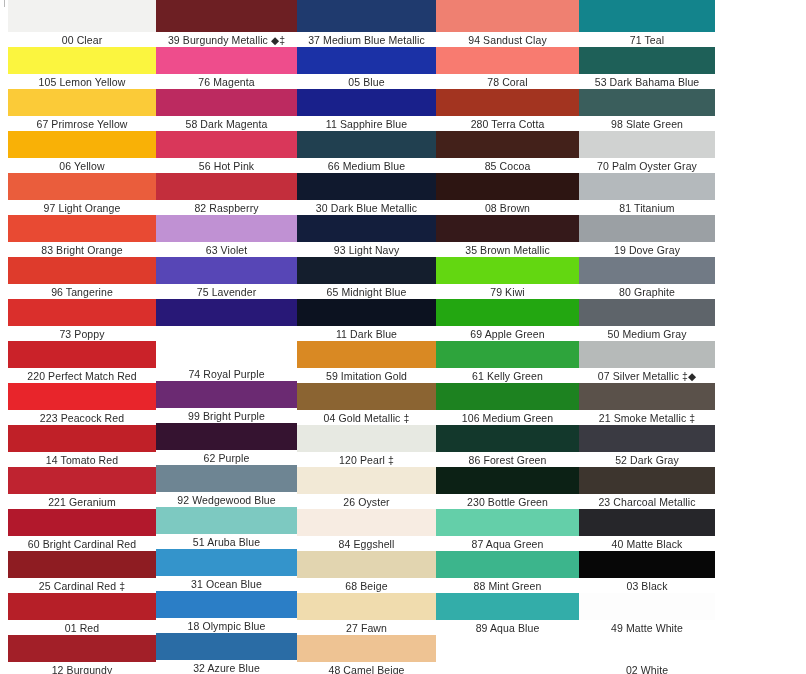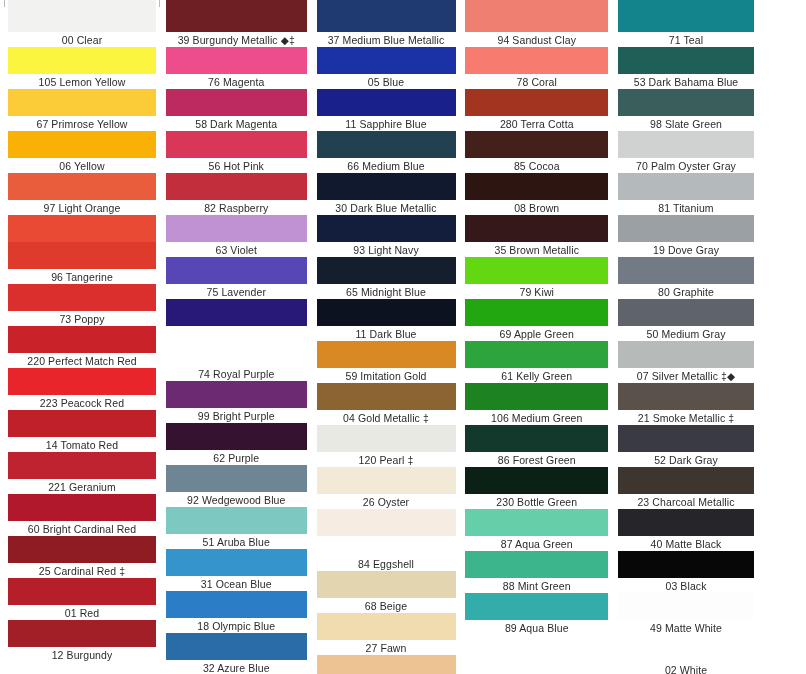--- a/index.html
+++ b/index.html
@@ -12,21 +12,21 @@
     height: 674px;
     font-family: "Liberation Sans", sans-serif;
     overflow: hidden;
   }
   #chart {
     position: relative;
     width: 754px;
     height: 674px;
     background: #ffffff;
     display: flex;
-    justify-content: space-between;
+    justify-content: flex-start;
     align-items: flex-start;
     box-sizing: border-box;
   }
   .column {
     display: flex;
     flex-direction: column;
     box-sizing: border-box;
   }
   .swatch-cell {
     position: relative;
@@ -99,20 +99,21 @@
       <div class="swatch-cell">
         <div class="swatch-chip" title="Yellow" style="height: 27px; background: rgb(249, 177, 6);"></div>
         <div class="swatch-label" style="color: rgb(43, 43, 43);">06 Yellow</div>
       </div>
       <div class="swatch-cell">
         <div class="swatch-chip" title="Light Orange" style="height: 27px; background: rgb(234, 93, 60);"></div>
         <div class="swatch-label" style="color: rgb(43, 43, 43);">97 Light Orange</div>
       </div>
       <div class="swatch-cell">
         <div class="swatch-chip" title="Bright Orange" style="height: 27px; background: rgb(232, 74, 51);"></div>
+        <div class="swatch-label" style="color: rgb(43, 43, 43);">83 Bright Orange</div>
       </div>
       <div class="swatch-cell">
         <div class="swatch-chip" title="Tangerine" style="height: 27px; background: rgb(222, 59, 44);"></div>
         <div class="swatch-label" style="color: rgb(43, 43, 43);">96 Tangerine</div>
       </div>
       <div class="swatch-cell">
         <div class="swatch-chip" title="Poppy" style="height: 27px; background: rgb(218, 47, 44);"></div>
         <div class="swatch-label" style="color: rgb(43, 43, 43);">73 Poppy</div>
       </div>
       <div class="swatch-cell">
@@ -258,21 +259,21 @@
       <div class="swatch-cell">
         <div class="swatch-chip" title="Pearl" style="height: 27px; background: rgb(231, 233, 226);"></div>
         <div class="swatch-label" style="color: rgb(43, 43, 43);">120 Pearl ‡</div>
       </div>
       <div class="swatch-cell">
         <div class="swatch-chip" title="Oyster" style="height: 27px; background: rgb(242, 233, 214);"></div>
         <div class="swatch-label" style="color: rgb(43, 43, 43);">26 Oyster</div>
       </div>
       <div class="swatch-cell">
         <div class="swatch-chip" title="Eggshell" style="height: 27px; background: rgb(247, 236, 226);"></div>
-        <div class="swatch-label" style="color: rgb(43, 43, 43); margin-top: 20px;">84 Eggshell</div>
+        <div class="swatch-label" style="color: rgb(43, 43, 43);">84 Eggshell</div>
       </div>
       <div class="swatch-cell">
         <div class="swatch-chip" title="Beige" style="height: 27px; background: rgb(226, 213, 176);"></div>
         <div class="swatch-label" style="color: rgb(43, 43, 43);">68 Beige</div>
       </div>
       <div class="swatch-cell">
         <div class="swatch-chip" title="Fawn" style="height: 27px; background: rgb(240, 220, 174);"></div>
         <div class="swatch-label" style="color: rgb(43, 43, 43);">27 Fawn</div>
       </div>
       <div class="swatch-cell">

